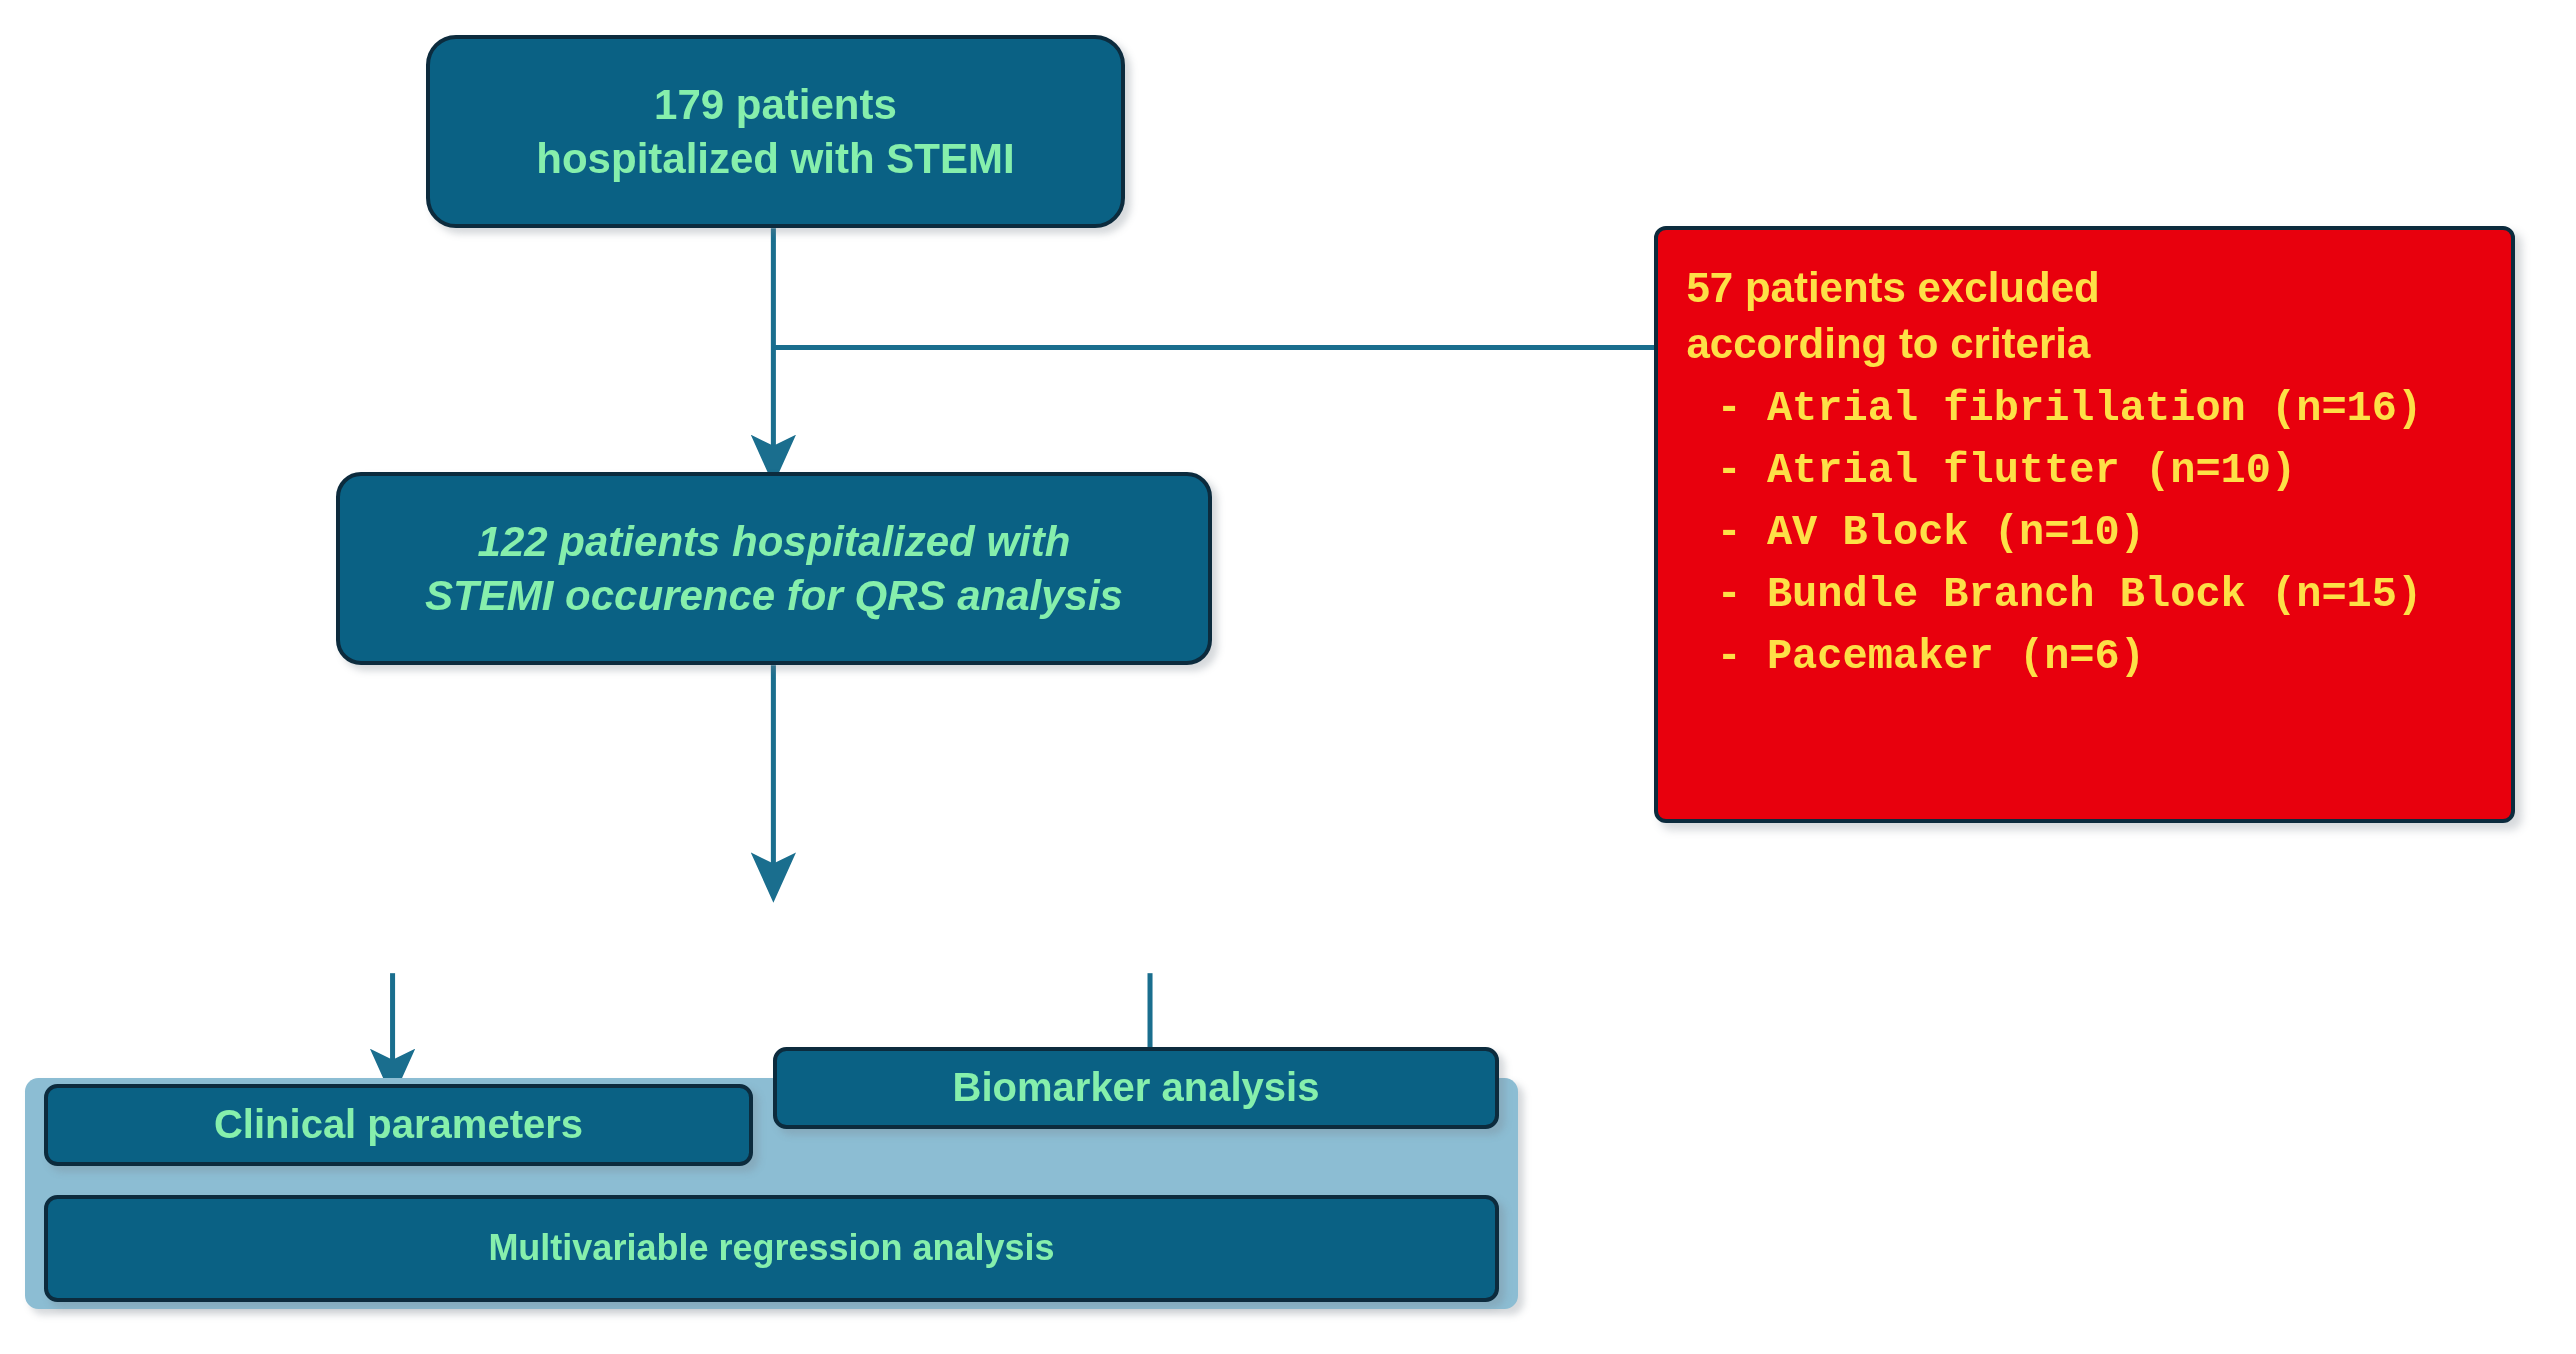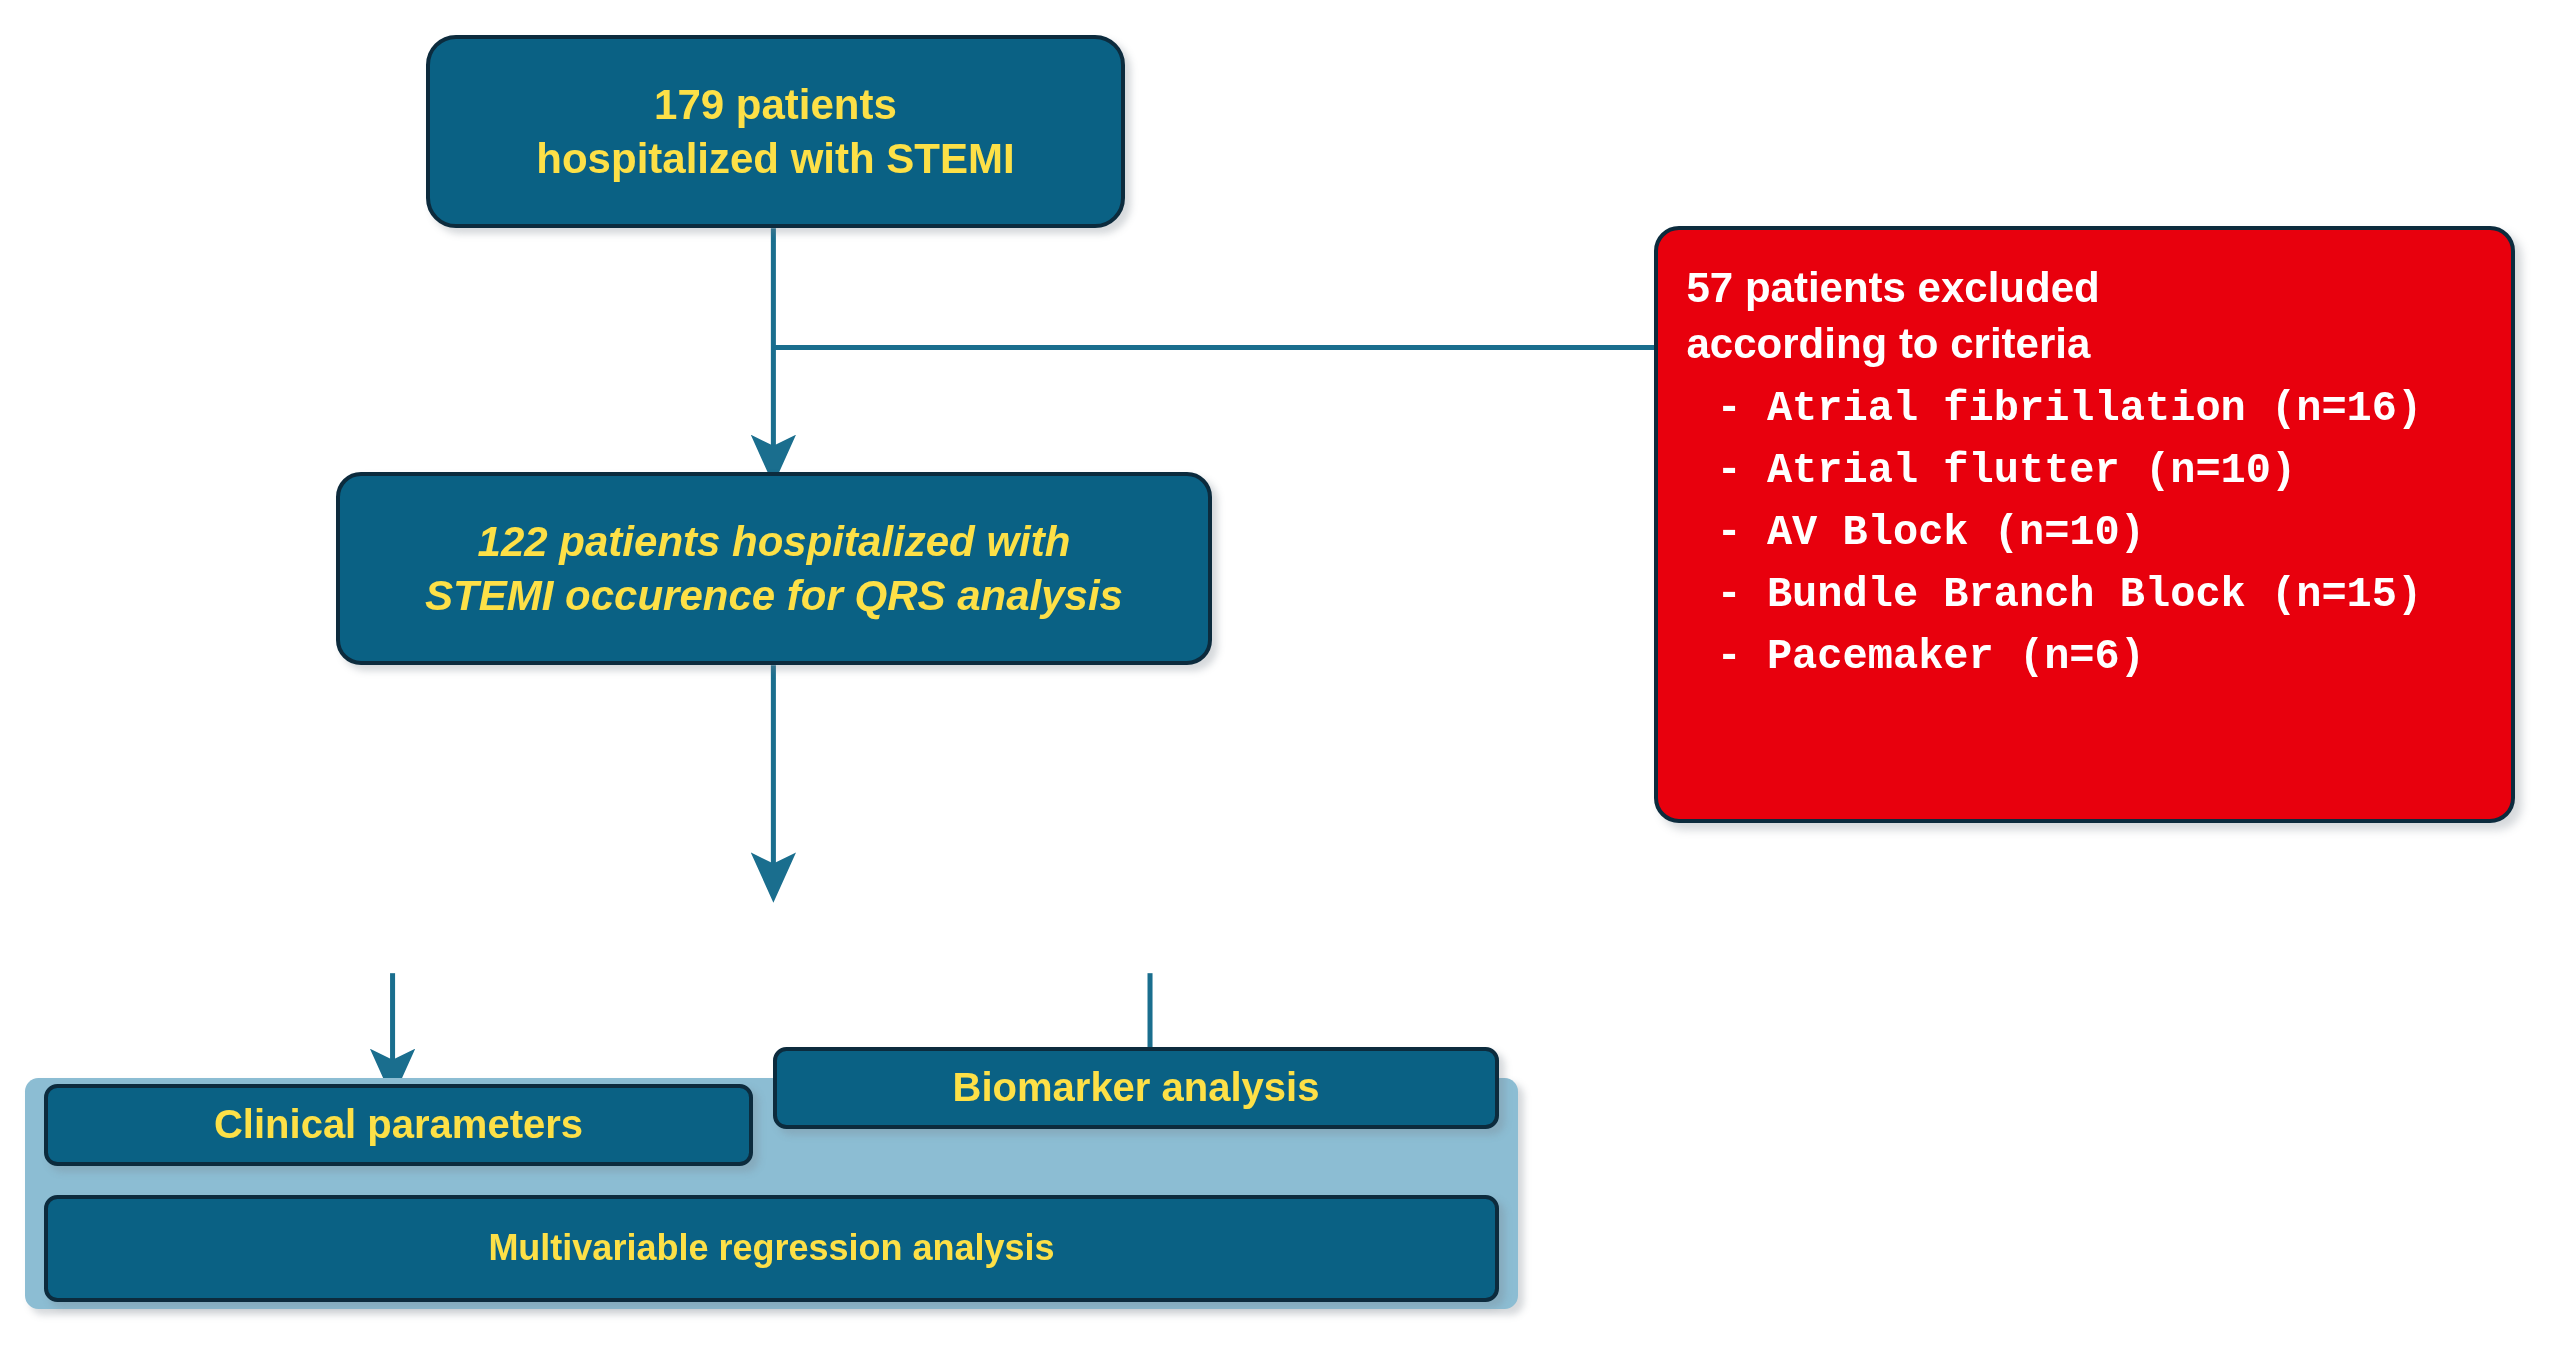--- a/index.html
+++ b/index.html
@@ -21,34 +21,34 @@
   }
 
   
   .node {
     position: absolute;
     box-sizing: border-box;
     display: flex;
     align-items: center;
     justify-content: center;
     text-align: center;
-    color: #fde047;
+    color: #86efac;
     font-weight: 700;
     line-height: 1.28;
     border: 4.2px solid #0c2b3d;
     box-shadow: 5.9px 5.9px 7.5px rgba(120,130,140,0.30);
   }
   .node.blue {
     background: #0a6184;
     border-radius: 28.5px;
   }
   .node.red {
     background: #e8000d;
-    border-radius: 25px;
-    color: #ffffff;
+    border-radius: 12px;
+    color: #fde047;
     align-items: flex-start;
     justify-content: flex-start;
     text-align: left;
     box-shadow: 6.7px 6.7px 8.4px rgba(120,130,140,0.30);
   }
 
   
   #node-cohort {
     left: 426px;  top: 35px;
     width: 699px; height: 193px;

